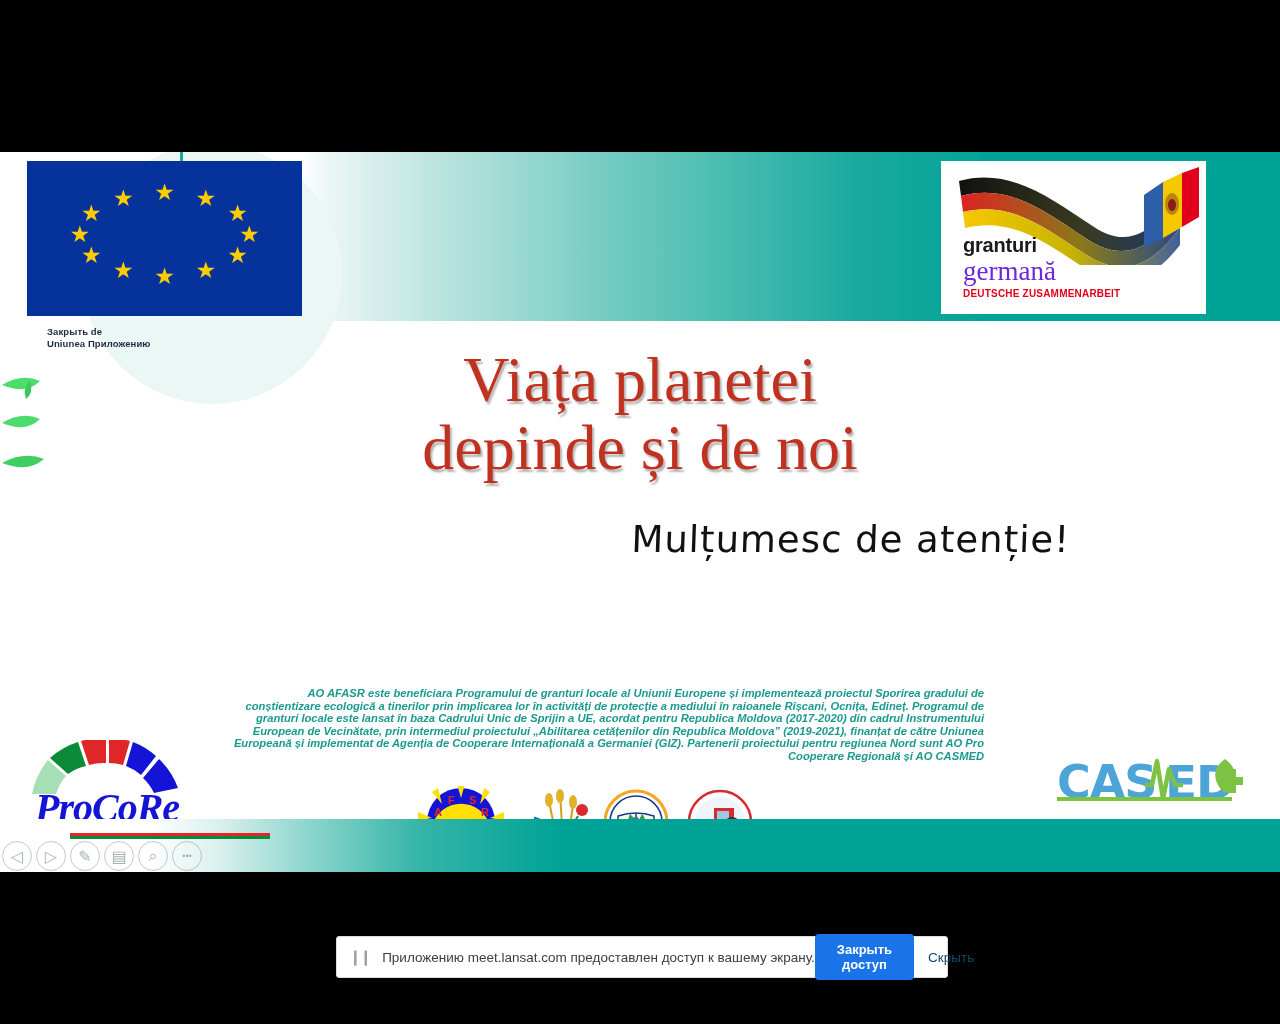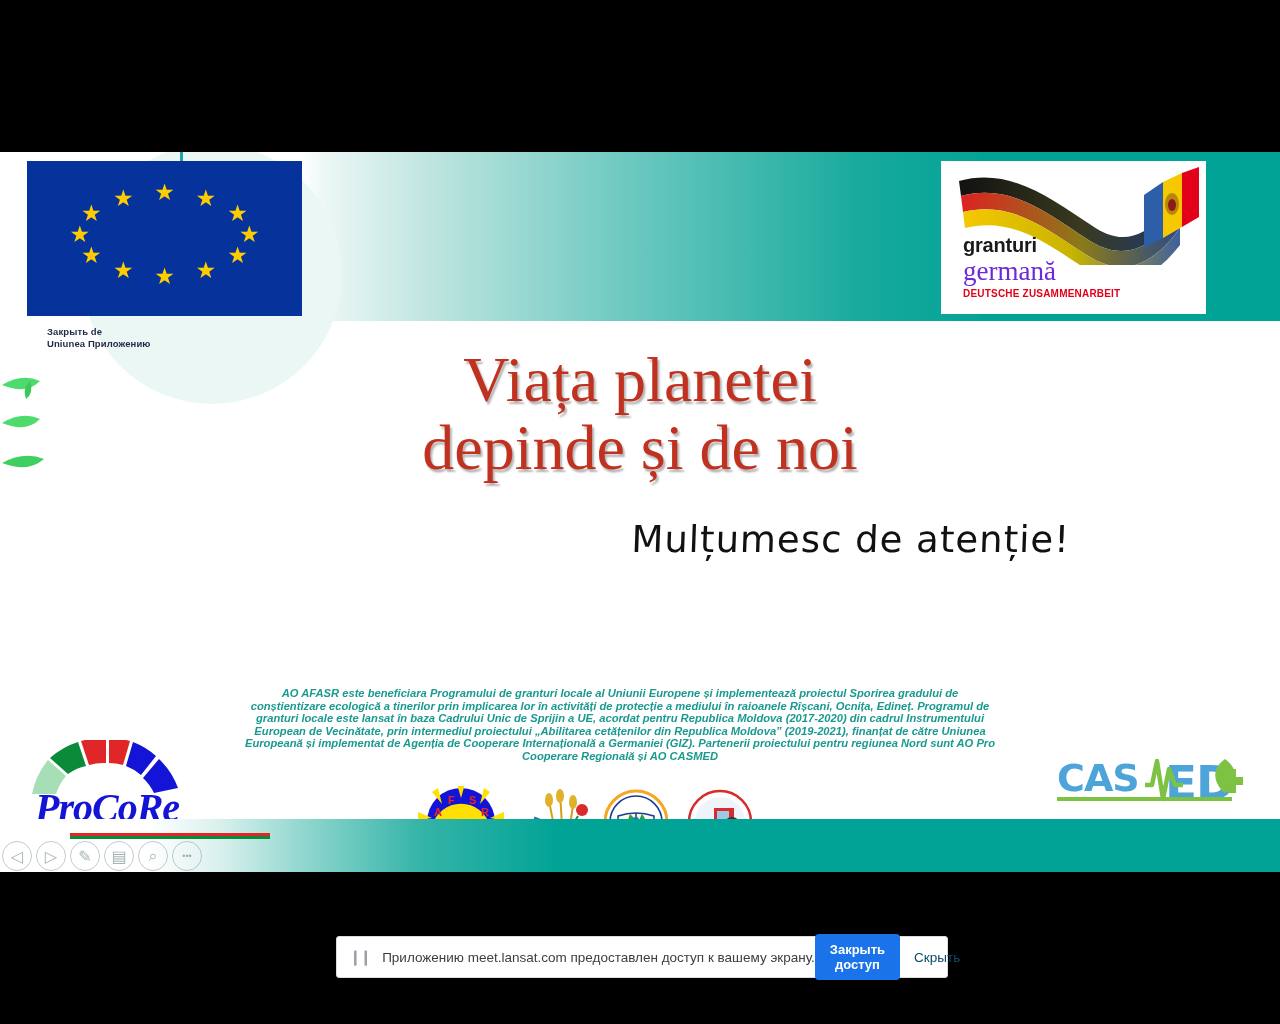--- a/index.html
+++ b/index.html
@@ -79,40 +79,40 @@
   .subtitle {
     position:absolute; left:300px; top:366px; width:800px;
     text-align:right; padding-right:30px;
     font-family:"DejaVu Sans", sans-serif; font-weight:400;
     font-size:37px; color:#111; letter-spacing:1px;
     transform:skewX(-2deg);
   }
 
   
   .blurb {
-    position:absolute; left:244px; top:535px; width:752px;
-    text-align:center; font-style:italic; font-weight:600;
+    position:absolute; left:232px; top:535px; width:752px;
+    text-align:right; font-style:italic; font-weight:600;
     font-size:11.2px; line-height:12.6px; color:#1a9a8f;
   }
 
   
   .procore { position:absolute; left:22px; top:588px; width:175px; height:95px; }
   .procore-arc { position:absolute; left:8px; top:0; width:155px; height:55px; }
   .procore-word {
     position:absolute; left:13px; top:48px;
     font-family:"Liberation Serif", serif; font-weight:700; font-style:italic;
     font-size:40px; color:#1414d6; letter-spacing:-1px; line-height:1;
   }
   .procore-rules { position:absolute; left:12px; top:92px; width:145px; }
   .procore-rules div { height:2px; margin-bottom:1px; }
 
   
   .casmed { position:absolute; left:1057px; top:603px; width:195px; height:52px; }
   .casmed-txt {
-    position:absolute; left:0; top:4px; font-weight:800; font-size:38px;
+    position:absolute; left:0; top:4px; font-weight:800; font-size:46px;
     color:#4da4d8; letter-spacing:-1px; line-height:1;
     font-family:"DejaVu Sans", sans-serif;
   }
   .casmed-txt2 { position:absolute; left:108px; top:4px; font-weight:800; font-size:47px;
     color:#4da4d8; letter-spacing:-1px; line-height:1; font-family:"DejaVu Sans", sans-serif; }
   .casmed-underline { position:absolute; left:0px; top:42px; width:175px; height:4px; background:#7dc242; }
 
   
   .emblems { position:absolute; left:412px; top:634px; height:72px; }
   .emblem { position:absolute; top:0; background:#fff; }
@@ -132,21 +132,21 @@
   .share-bar {
     position:absolute; left:336px; top:936px; width:612px; height:42px;
     background:#ffffff; border:1px solid #dadce0; border-radius:3px;
     display:flex; align-items:center; padding:0 10px 0 12px;
     box-shadow:0 1px 3px rgba(0,0,0,.25);
   }
   .share-pause { color:#9aa0a6; font-size:15px; letter-spacing:-2px; margin-right:12px; font-weight:300; }
   .share-text { flex:1; font-size:13.5px; color:#3c4043; white-space:nowrap; }
   .share-stop {
     background:#1a73e8; color:#fff; font-size:13px; font-weight:700;
-    padding:8px 15px; border-radius:4px; border:none; margin-right:14px; cursor:pointer;
+    padding:8px 22px; border-radius:4px; border:none; margin-right:14px; cursor:pointer;
     font-family:"Liberation Sans", sans-serif;
   }
   .share-hide { color:#0c4a6e; font-size:13.5px; cursor:pointer; margin-right:4px; }
 </style>
 </head>
 <body>
 
 <div id="screen">
 
   <div id="slide">

